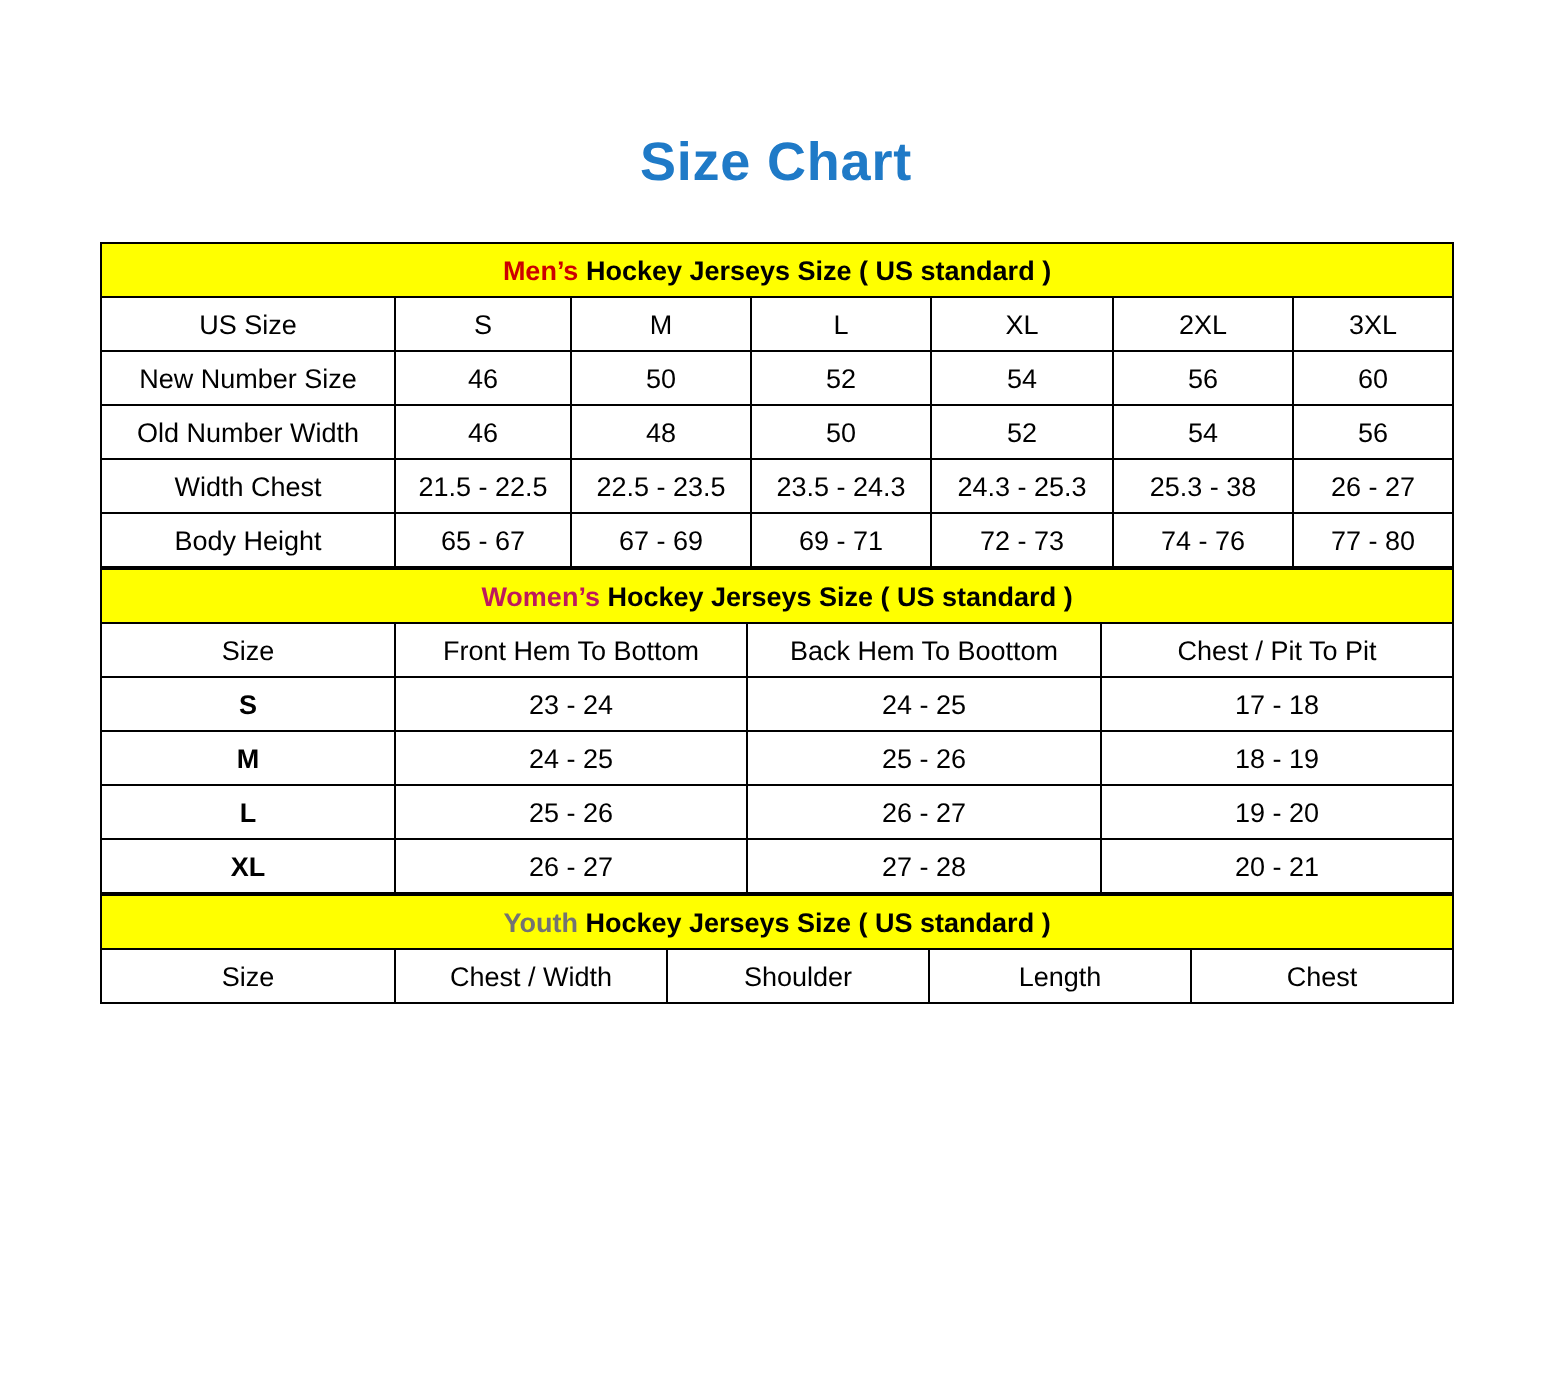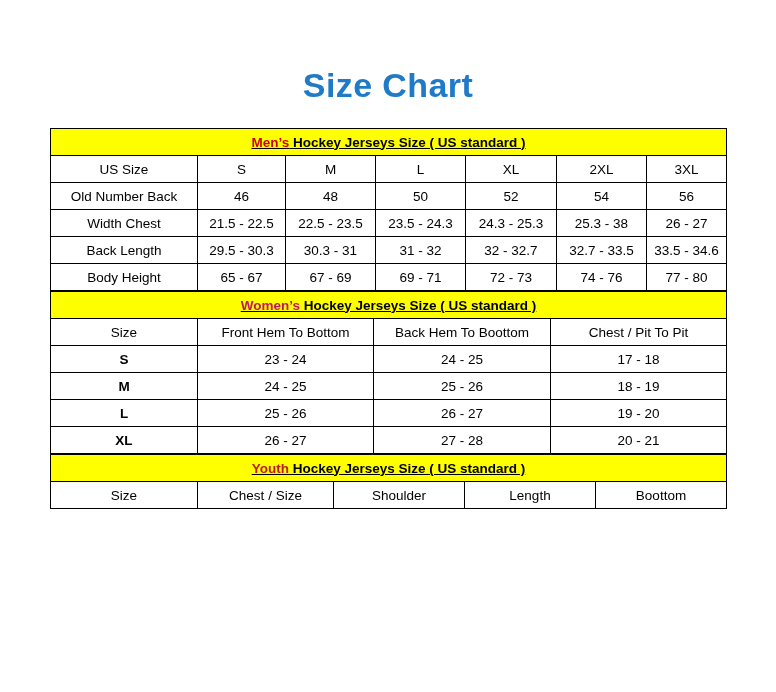--- a/index.html
+++ b/index.html
@@ -16,21 +16,21 @@
   }
   .page {
     width: 776px;
     height: 692px;
     position: relative;
     box-sizing: border-box;
   }
   .title {
     text-align: center;
     color: #1f7ac7;
-    font-size: 34px;
+    font-size: 27px;
     font-weight: bold;
     letter-spacing: 0.4px;
     margin: 0;
     padding-top: 68px;
     line-height: 1;
   }
   .chart-wrap {
     margin: 0 auto;
     padding-top: 26px;
     width: 676px;
@@ -46,25 +46,24 @@
     vertical-align: middle;
     font-size: 13.5px;
     height: 26px;
     padding: 0 2px;
   }
   .band {
     background: #ffff00;
     font-weight: bold;
     font-size: 15px;
     height: 30px;
-    text-decoration: underline;
   }
   .band .accent-men { color: #cc0000; }
   .band .accent-women { color: #be185d; }
-  .band .accent-youth { color: #b91c1c; }
+  .band .accent-youth { color: #737373; }
   .band .rest { color: #000000; }
   .hdr {
     font-weight: normal;
   }
   .rowlabel {
     font-weight: normal;
   }
   .rowlabel-b {
     font-weight: bold;
   }
@@ -95,45 +94,45 @@
         <tr>
           <td class="hdr">US Size</td>
           <td class="hdr">S</td>
           <td class="hdr">M</td>
           <td class="hdr">L</td>
           <td class="hdr">XL</td>
           <td class="hdr">2XL</td>
           <td class="hdr">3XL</td>
         </tr>
         <tr>
-          <td class="rowlabel">Old Number Back</td>
+          <td class="rowlabel">New Number Size</td>
+          <td>46</td>
+          <td>50</td>
+          <td>52</td>
+          <td>54</td>
+          <td>56</td>
+          <td>60</td>
+        </tr>
+        <tr>
+          <td class="rowlabel">Old Number Width</td>
           <td>46</td>
           <td>48</td>
           <td>50</td>
           <td>52</td>
           <td>54</td>
           <td>56</td>
         </tr>
         <tr>
           <td class="rowlabel">Width Chest</td>
           <td>21.5 - 22.5</td>
           <td>22.5 - 23.5</td>
           <td>23.5 - 24.3</td>
           <td>24.3 - 25.3</td>
           <td>25.3 - 38</td>
           <td>26 - 27</td>
-        </tr>
-        <tr>
-          <td class="rowlabel">Back Length</td>
-          <td>29.5 - 30.3</td>
-          <td>30.3 - 31</td>
-          <td>31 - 32</td>
-          <td>32 - 32.7</td>
-          <td>32.7 - 33.5</td>
-          <td>33.5 - 34.6</td>
         </tr>
         <tr>
           <td class="rowlabel">Body Height</td>
           <td>65 - 67</td>
           <td>67 - 69</td>
           <td>69 - 71</td>
           <td>72 - 73</td>
           <td>74 - 76</td>
           <td>77 - 80</td>
         </tr>
@@ -191,22 +190,22 @@
         <col style="width:131px">
         <col style="width:131px">
         <col style="width:131px">
       </colgroup>
       <tbody>
         <tr>
           <td class="band" colspan="5"><span class="accent-youth">Youth</span><span class="rest"> Hockey Jerseys Size ( US standard )</span></td>
         </tr>
         <tr>
           <td class="hdr">Size</td>
-          <td class="hdr">Chest / Size</td>
+          <td class="hdr">Chest / Width</td>
           <td class="hdr">Shoulder</td>
           <td class="hdr">Length</td>
-          <td class="hdr">Boottom</td>
+          <td class="hdr">Chest</td>
         </tr>
       </tbody>
     </table>
 
   </div>
 </div>
 
 </body></html>

